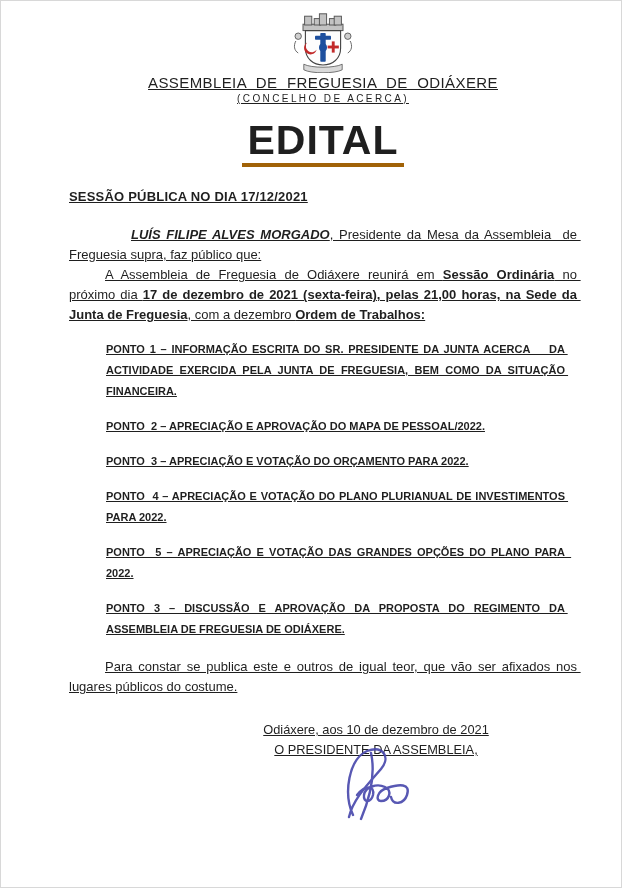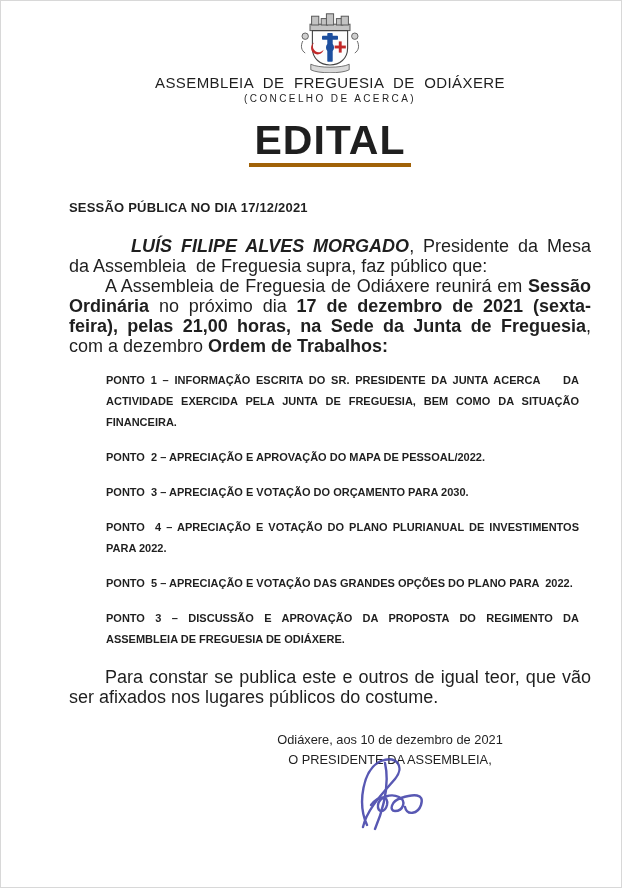--- a/index.html
+++ b/index.html
@@ -3,39 +3,40 @@
 <meta charset="utf-8">
 <style>
   html,body{margin:0;padding:0;background:#f2f2f2;}
   .page{
     position:relative;
     width:622px;height:888px;
     margin:0 auto;
     background:#ffffff;
     border:1px solid #d8d8d8;
     box-sizing:border-box;
-    padding:8px 30px 0 68px;
+    padding:8px 44px 0 68px;
     font-family:"Liberation Sans","DejaVu Sans",sans-serif;
     color:#1f1f1f;
     overflow:hidden;
+    text-decoration:underline;
   }
   .header{text-align:center;}
   .emblem{display:block;margin:0 auto;}
   .org-name{font-size:15px;letter-spacing:.4px;word-spacing:5px;margin-top:1px;white-space:nowrap;}
   .org-sub{font-size:10px;letter-spacing:2.4px;margin-top:2px;}
   .doc-title{text-align:center;margin:15px 0 0 0;}
   .doc-title span{
     display:inline-block;
     font-size:41px;font-weight:bold;letter-spacing:1px;line-height:1.05;
     border-bottom:4px solid #a16207;padding:0 5px 1px 5px;
   }
   .session{---
-    text-align:center;font-weight:bold;font-size:13px;margin-top:33px;letter-spacing:.2px;}
+    text-align:center;font-weight:bold;font-size:13px;margin-top:22px;letter-spacing:.2px;}
   .para{
-    font-size:18px;line-height:20px;margin:0;
+    font-size:13px;line-height:20px;margin:0;
     text-align:justify;white-space:pre-wrap;
   }
   .para-intro{margin-top:21px;text-indent:62px;}
   .para-intro .name{font-weight:bold;font-style:italic;}
   .para-meeting{text-indent:36px;}
   .pontos{margin:12px 12px 0 37px;}
   .ponto{
     font-weight:bold;font-size:11px;line-height:21px;
     text-align:justify;white-space:pre-wrap;
     margin:14px 0;
@@ -98,21 +99,21 @@
 
   <div class="session">SESSÃO PÚBLICA NO DIA 17/12/2021</div>
 
   <p class="para para-intro"><span class="name">LUÍS FILIPE ALVES MORGADO</span><span>, Presidente da Mesa da Assembleia  de Freguesia supra, faz público que:</span></p>
 
   <p class="para para-meeting"><span>A Assembleia de Freguesia de Odiáxere reunirá em </span><b>Sessão Ordinária</b><span> no próximo dia </span><b>17 de dezembro de 2021 (sexta-feira), pelas 21,00 horas, na Sede da Junta de Freguesia</b><span>, com a dezembro </span><b>Ordem de Trabalhos:</b></p>
 
   <div class="pontos">
     <p class="ponto">PONTO 1 – INFORMAÇÃO ESCRITA DO SR. PRESIDENTE DA JUNTA ACERCA    DA ACTIVIDADE EXERCIDA PELA JUNTA DE FREGUESIA, BEM COMO DA SITUAÇÃO FINANCEIRA.</p>
     <p class="ponto">PONTO  2 – APRECIAÇÃO E APROVAÇÃO DO MAPA DE PESSOAL/2022.</p>
-    <p class="ponto">PONTO  3 – APRECIAÇÃO E VOTAÇÃO DO ORÇAMENTO PARA 2030.</p>
+    <p class="ponto">PONTO  3 – APRECIAÇÃO E VOTAÇÃO DO ORÇAMENTO PARA 2022.</p>
     <p class="ponto">PONTO  4 – APRECIAÇÃO E VOTAÇÃO DO PLANO PLURIANUAL DE INVESTIMENTOS PARA 2022.</p>
     <p class="ponto">PONTO  5 – APRECIAÇÃO E VOTAÇÃO DAS GRANDES OPÇÕES DO PLANO PARA  2022.</p>
     <p class="ponto">PONTO 3 – DISCUSSÃO E APROVAÇÃO DA PROPOSTA DO REGIMENTO DA ASSEMBLEIA DE FREGUESIA DE ODIÁXERE.</p>
   </div>
 
   <p class="para para-closing">Para constar se publica este e outros de igual teor, que vão ser afixados nos lugares públicos do costume.</p>
 
   <div class="sig-block">
     <div class="sig-date">Odiáxere, aos 10 de dezembro de 2021</div>
     <div class="sig-president">O PRESIDENTE DA ASSEMBLEIA,</div>

